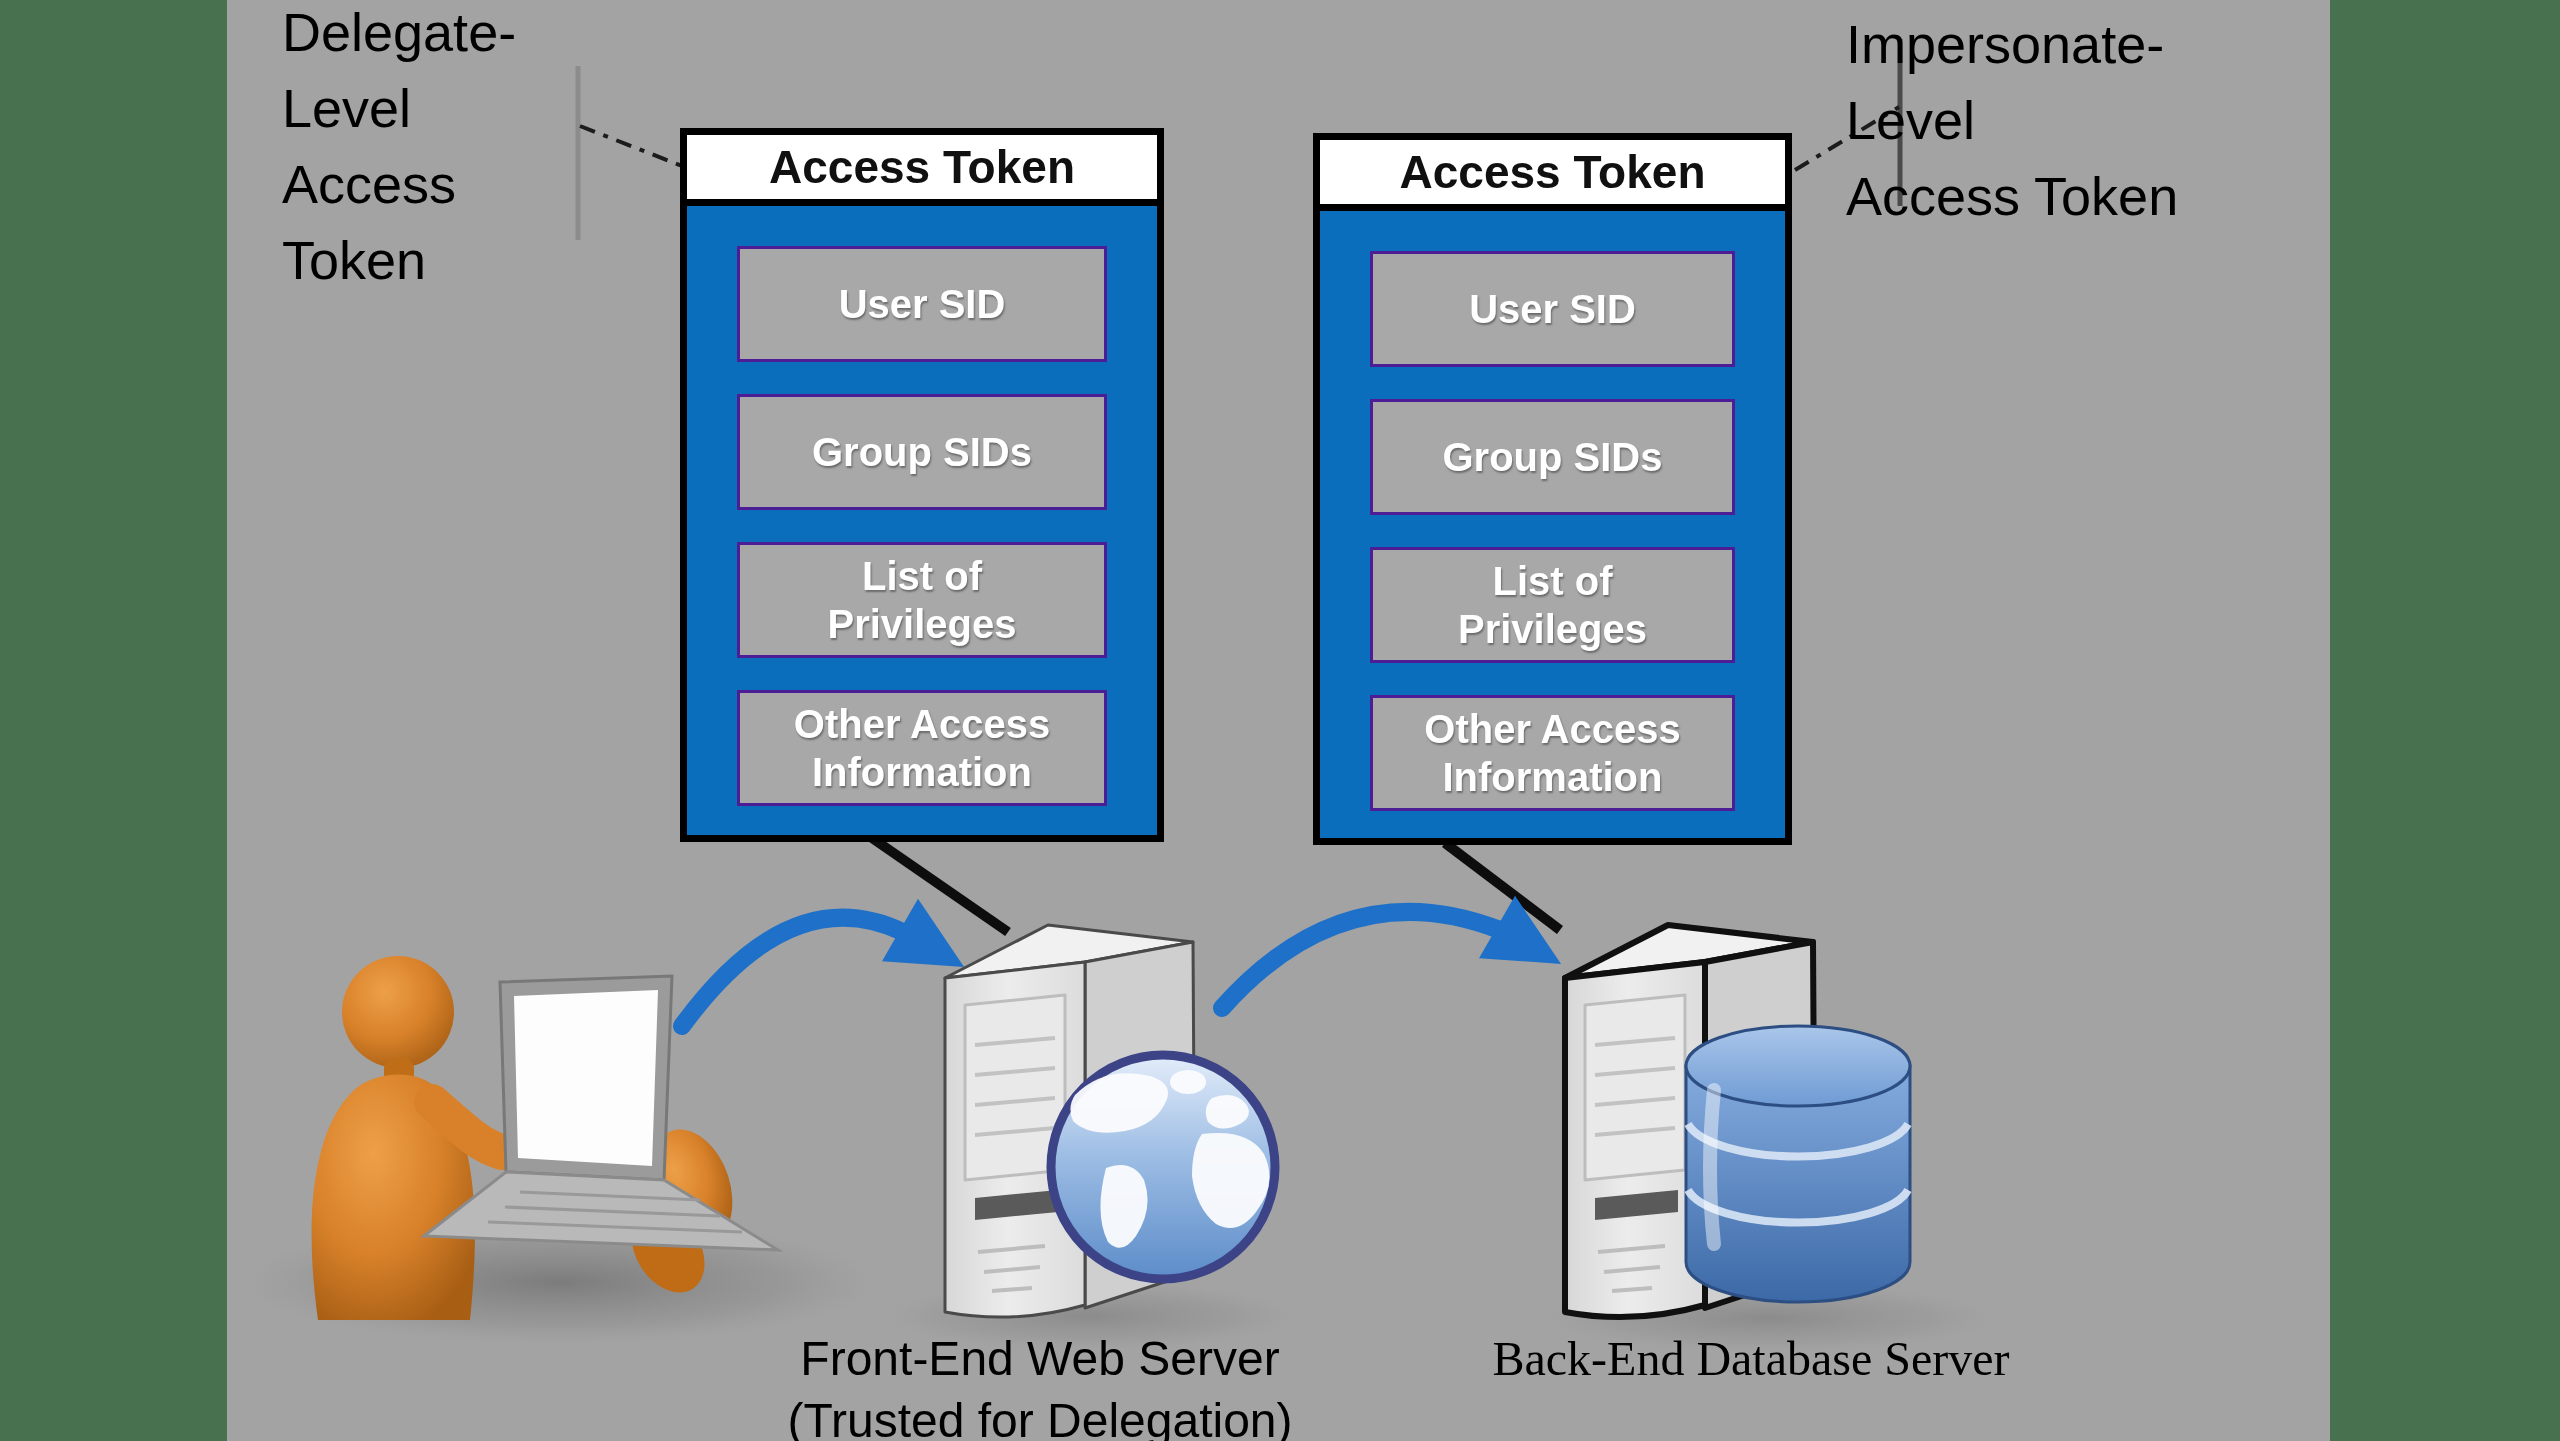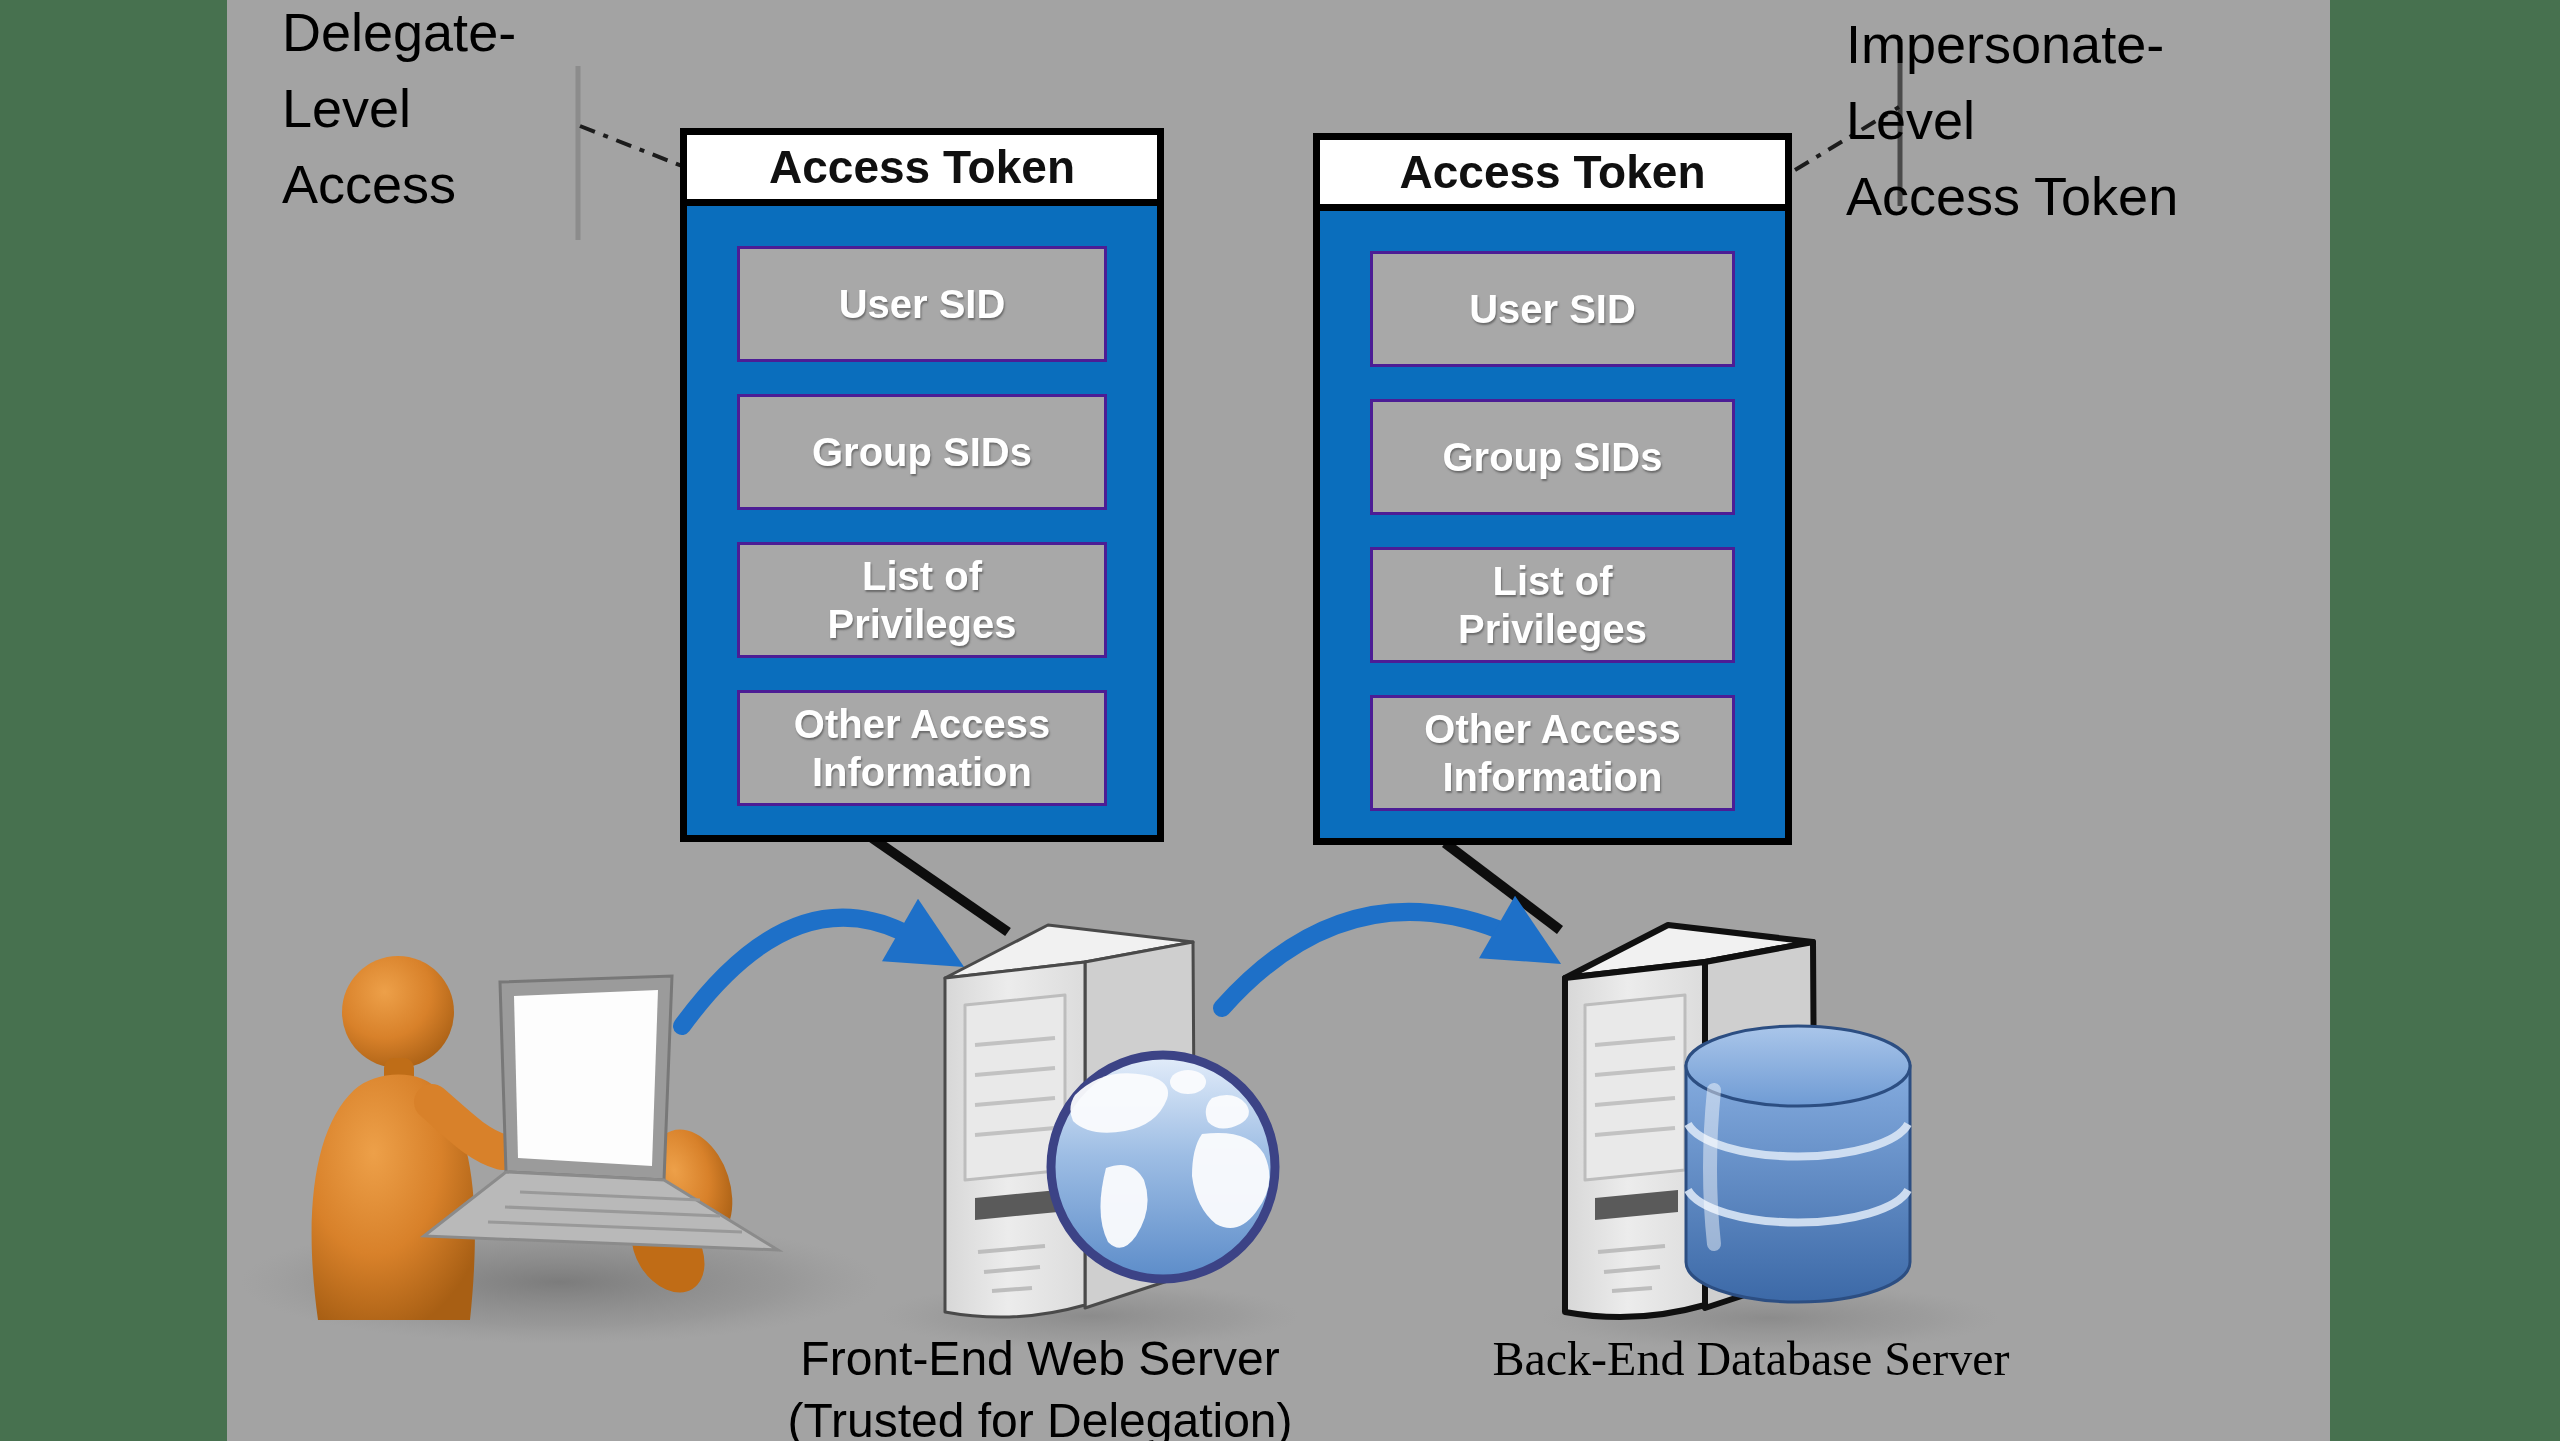--- a/index.html
+++ b/index.html
@@ -185,20 +185,21 @@
         <ellipse cx="1798" cy="1066" rx="112" ry="40" fill="url(#gDbTop)" stroke="#2c4e82" stroke-width="3"></ellipse>
         <path d="M 1714,1090 Q 1706,1170 1714,1244" stroke="rgba(255,255,255,0.45)" stroke-width="14" stroke-linecap="round" fill="none"></path>
       </g>
     </g>
   </svg>
 
   <div class="side-label delegate">
     <div>Delegate-</div>
     <div>Level</div>
     <div>Access</div>
+    <div>Token</div>
   </div>
 
   <div class="side-label impersonate">
     <div>Impersonate-</div>
     <div>Level</div>
     <div>Access Token</div>
   </div>
 
   <div class="token left">
     <div class="token-header">Access Token</div>

